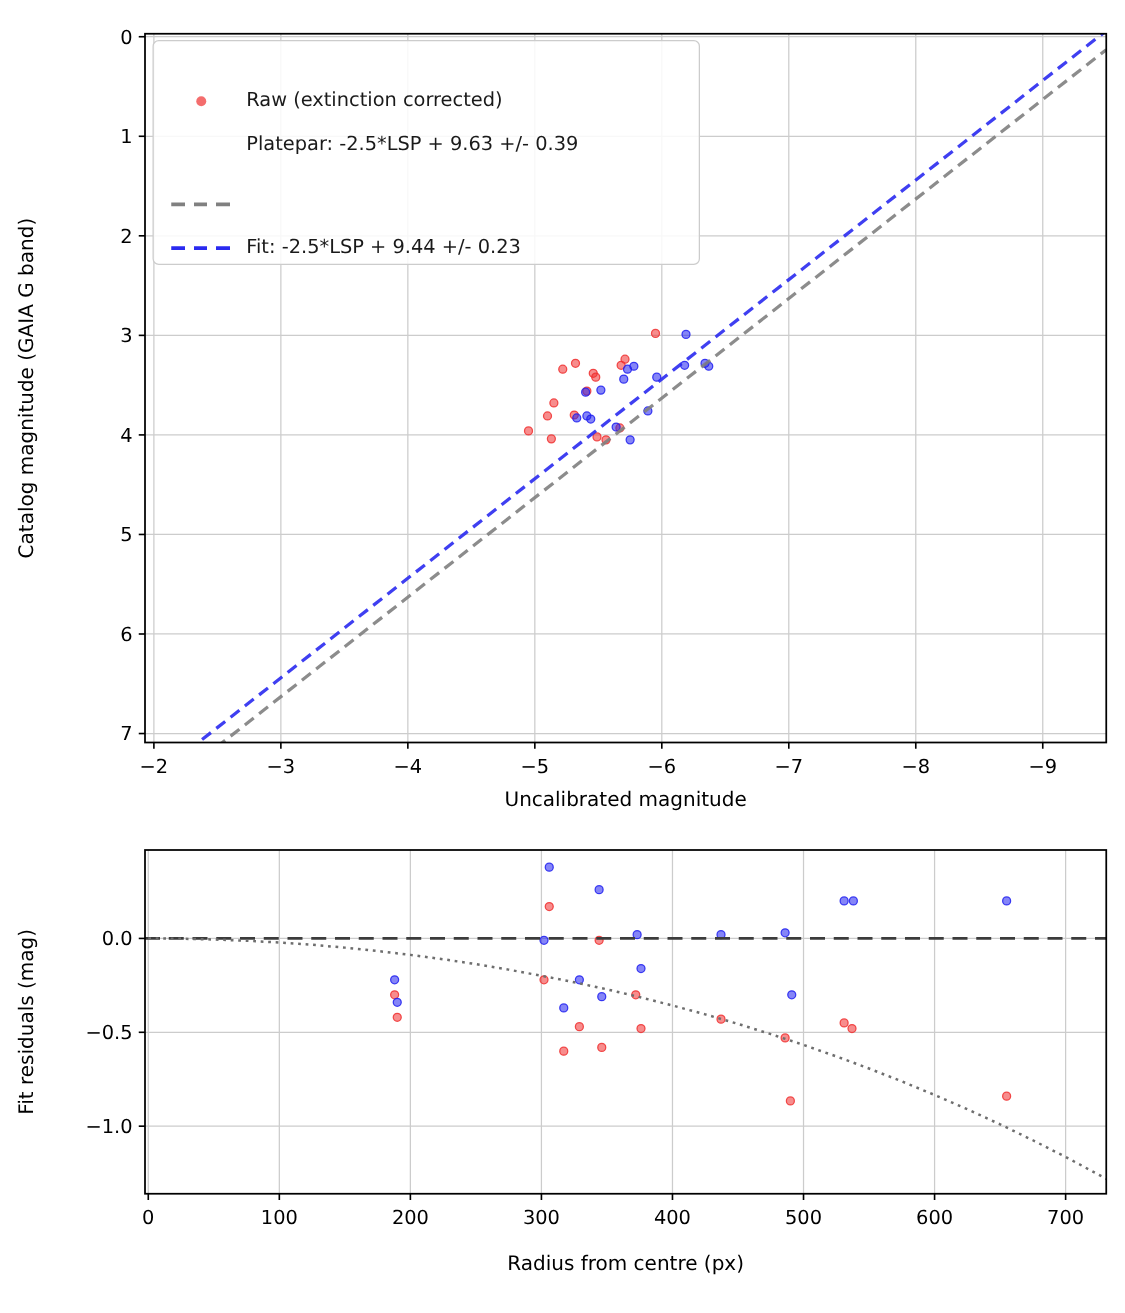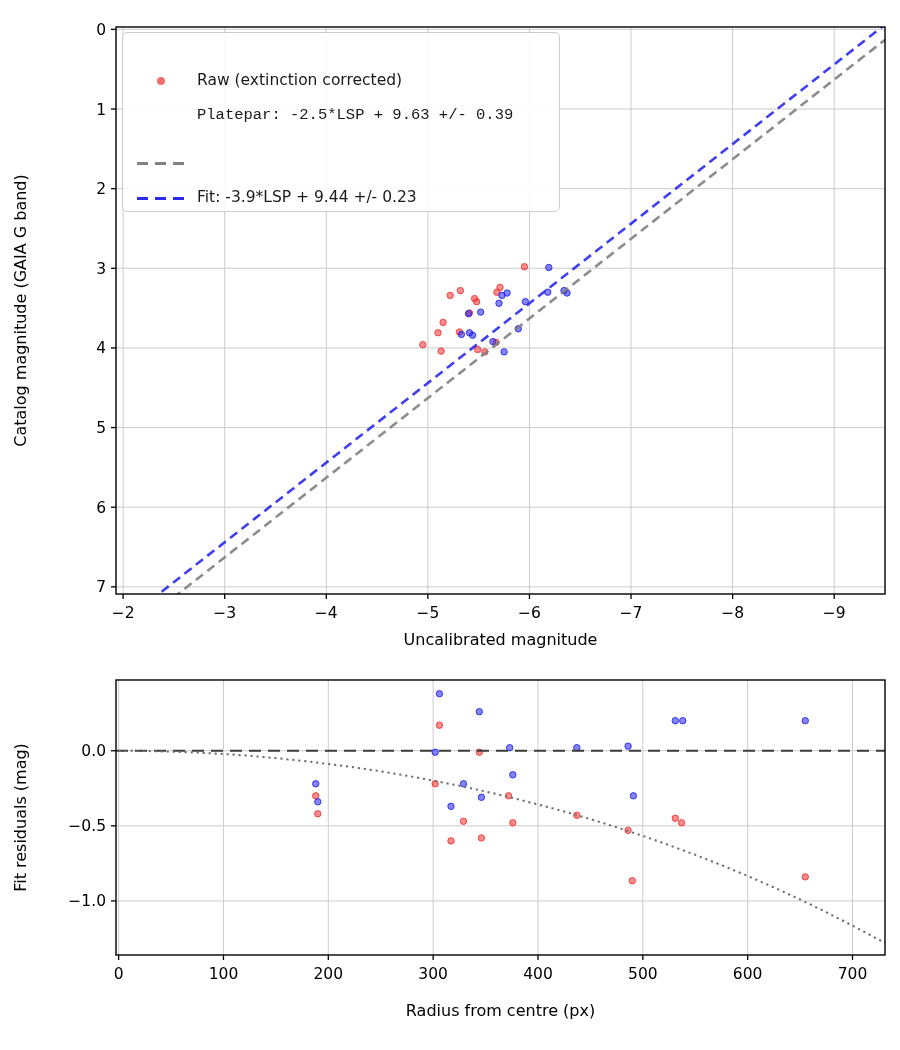--- a/index.html
+++ b/index.html
@@ -204,24 +204,24 @@
     <div class="lg-row" style="top:13px;margin-top:24px;">
       <span class="lg-swatch">
         <span class="lg-dot" id="lg-dot-raw" style="background: rgba(240, 60, 60, 0.75);"></span>
       </span>
       <span class="lg-text">Raw (extinction corrected)</span>
     </div>
     <div>
       <span class="lg-swatch" style="top:129px;">
         <span class="lg-dash" id="lg-dash-gray" style="background: repeating-linear-gradient(90deg, rgb(128, 128, 128) 0px, rgb(128, 128, 128) 11px, transparent 11px, transparent 18px);"></span>
       </span>
-      <div class="lg-multiline" style="top:75px;font-family:Liberation Mono, monospace;">
+      <div class="lg-multiline" style="top:75px;">
         <div>Platepar: -2.5*LSP + 9.63 +/- 0.39</div>
       </div>
     </div>
     <div class="lg-row" style="top:154px;">
       <span class="lg-swatch">
         <span class="lg-dash" id="lg-dash-blue" style="background: repeating-linear-gradient(90deg, rgb(42, 42, 240) 0px, rgb(42, 42, 240) 11px, transparent 11px, transparent 18px);"></span>
       </span>
-      <span class="lg-text">Fit: -3.9*LSP + 9.44 +/- 0.23</span>
+      <span class="lg-text">Fit: -2.5*LSP + 9.44 +/- 0.23</span>
     </div>
   </div>
 </div>
 
 </body></html>

